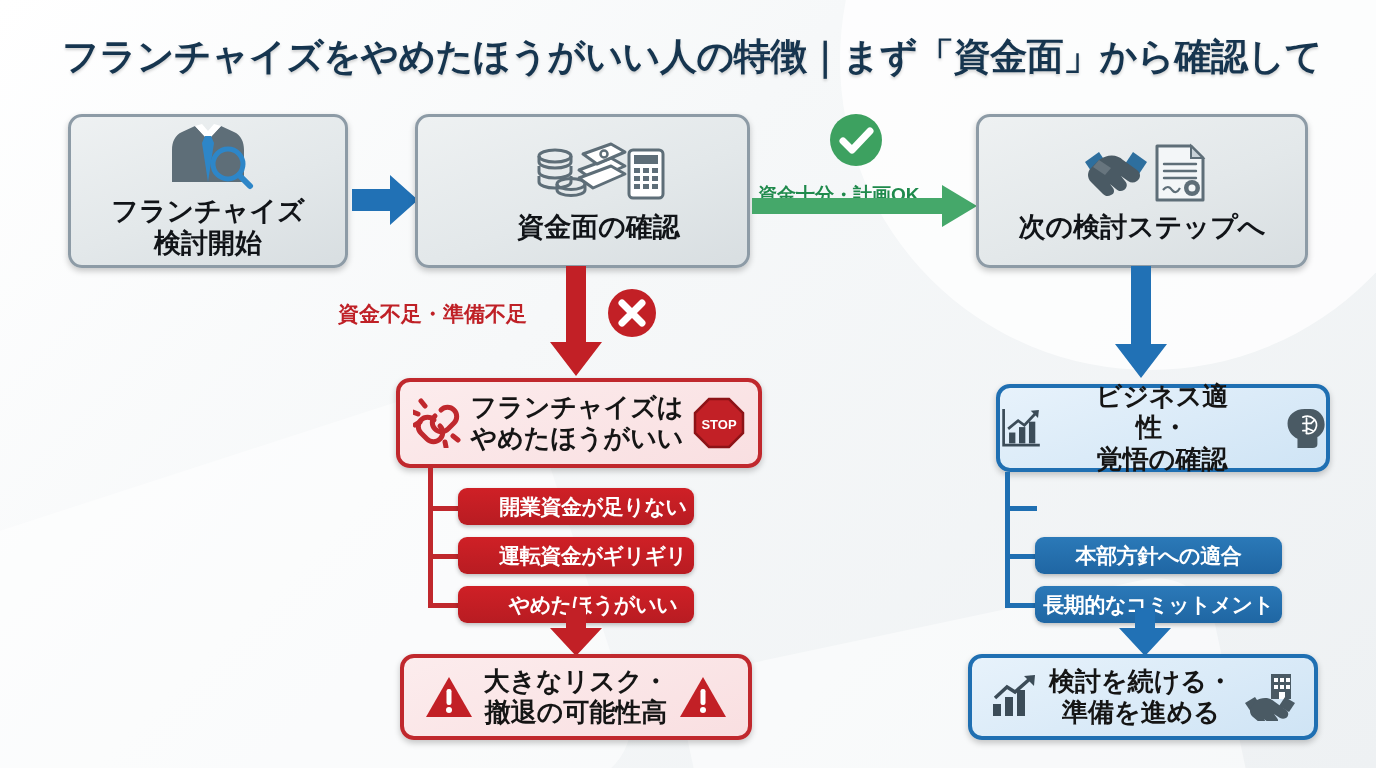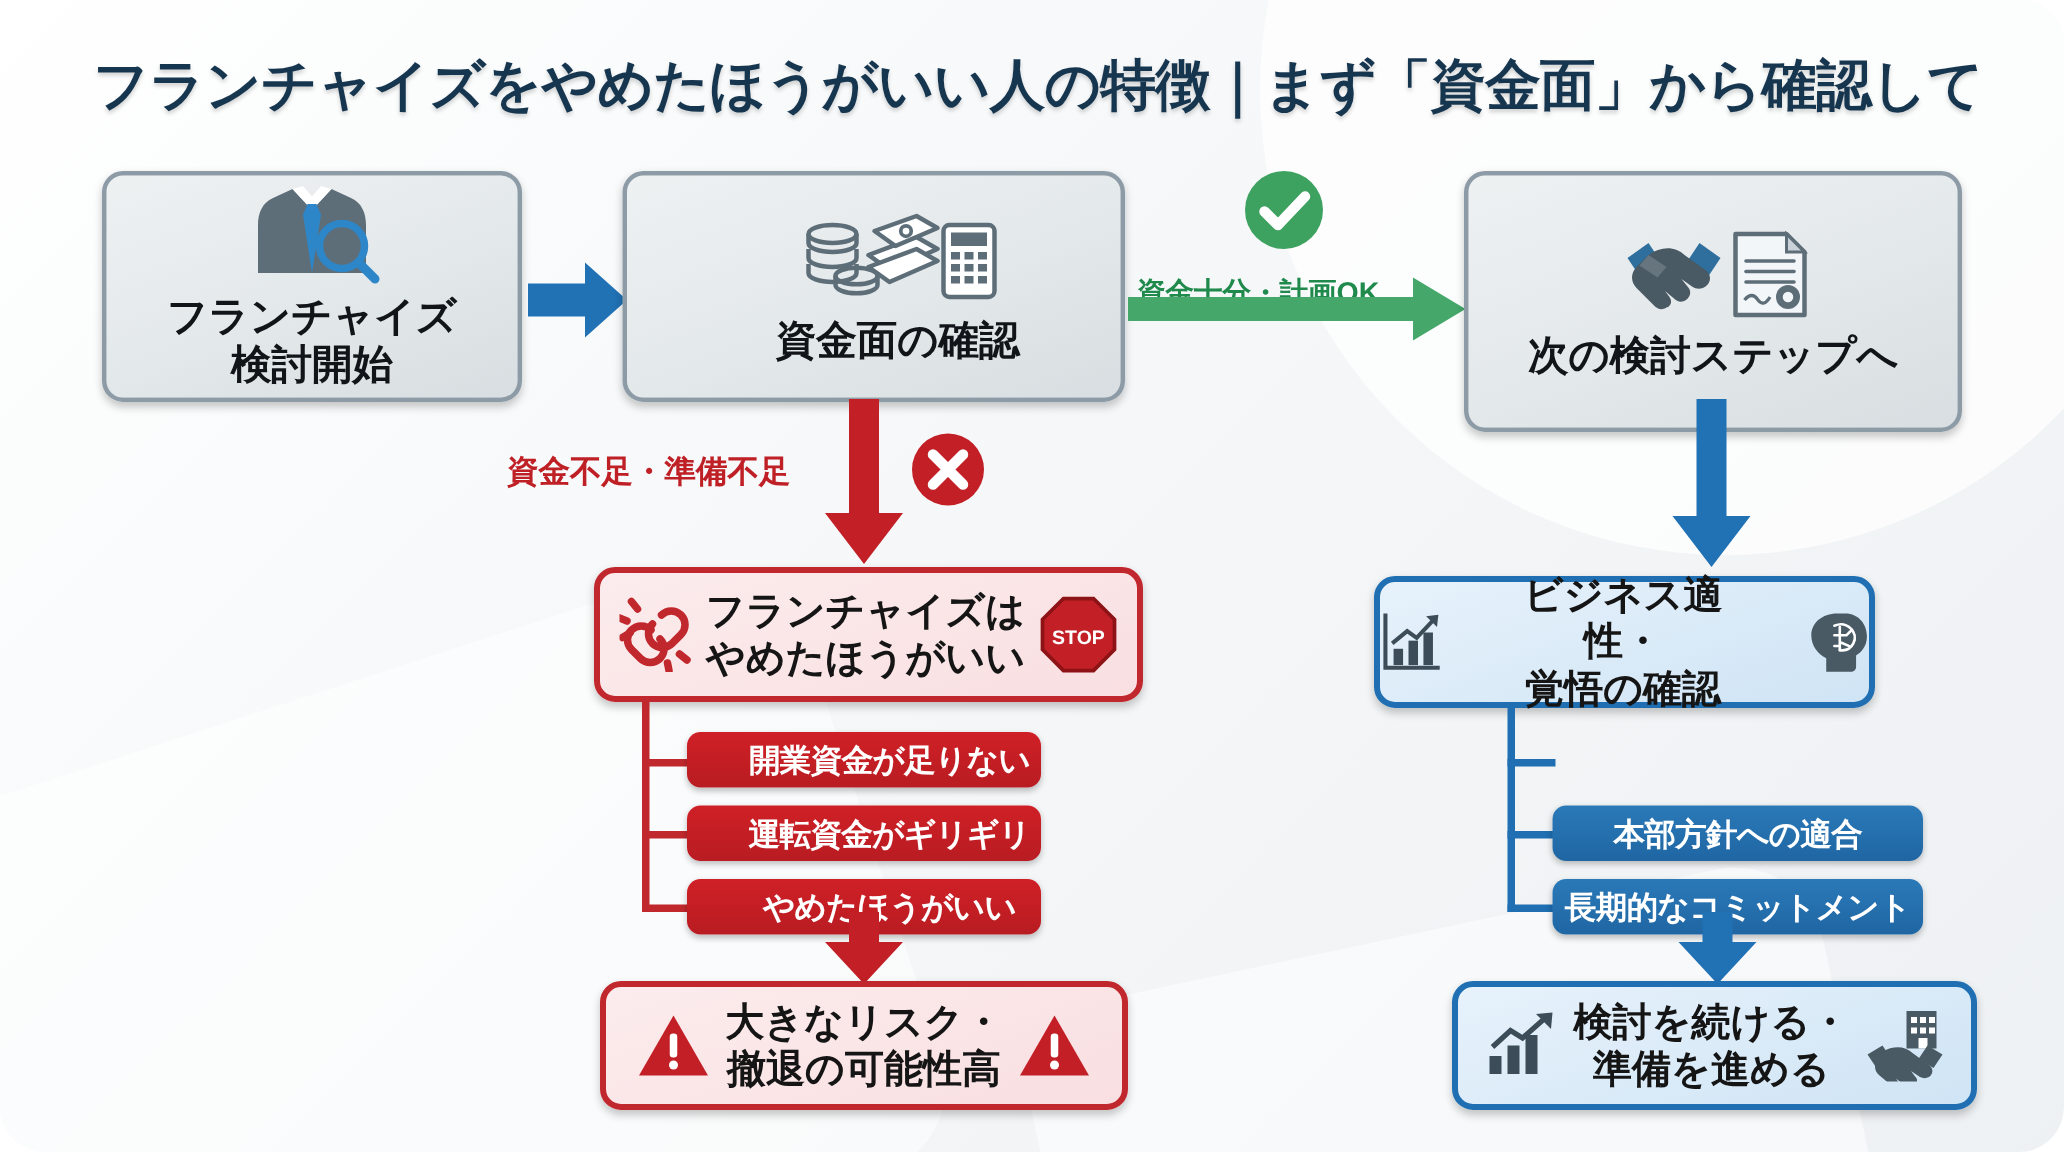--- a/index.html
+++ b/index.html
@@ -6,21 +6,20 @@
   html, body {
     width: 1376px; height: 768px;
     font-family: "Liberation Sans", "DejaVu Sans", sans-serif;
     overflow: hidden;
   }
   #stage {
     position: relative;
     width: 1376px; height: 768px;
     background: linear-gradient(135deg, #ffffff 0%, #f6f8f9 40%, #eef1f3 100%);
     overflow: hidden;
-    border-radius: 30px;
   }
   
   .bg-circle {
     position: absolute;
     border-radius: 50%;
     background: rgba(255,255,255,0.75);
     pointer-events: none;
   }
   .bg-wedge {
     position: absolute;
@@ -197,21 +196,21 @@
   </div>
 
   <div class="edge-label green" style="left:758px; top:182px;">資金十分・計画OK</div>
 
   <div class="arrow" style="left:752px; top:184px;">
     <svg width="225" height="44" viewBox="0 0 225 44">
       <path d="M0 14 L190 14 L190 1 L225 22 L190 43 L190 30 L0 30 Z" fill="#45a86a"></path>
     </svg>
   </div>
 
-  <div class="node top-box" style="left:976px; top:114px; width:332px; height:174px;">
+  <div class="node top-box" style="left:976px; top:114px; width:332px; height:154px;">
     <div class="icons">
       <svg width="130" height="66" viewBox="0 0 130 66">
         <g>
           <path d="M8 22 L22 12 L30 24 L16 34 Z" fill="#2e6f9e"></path>
           <path d="M70 22 L56 12 L48 24 L62 34 Z" fill="#2e6f9e"></path>
           <path d="M22 20 C30 14 40 14 46 20 L60 30 C64 33 64 38 60 41 C57 43 54 43 51 41 L44 36 L48 41 C51 44 50 48 47 50 C44 52 41 51 39 49 L33 44 L36 48 C38 51 37 54 34 55 C31 57 28 56 26 54 L14 42 C10 38 10 32 14 28 Z" fill="#4a5a64"></path>
           <path d="M22 20 L34 28 L28 35 L16 27 Z" fill="#67757e"></path>
         </g>
         <g>
           <path d="M80 6 L114 6 L126 18 L126 60 L80 60 Z" fill="#f3f6f8" stroke="#5e6e78" stroke-width="3" stroke-linejoin="round"></path>
@@ -294,21 +293,21 @@
       <circle cx="24" cy="35" r="3" fill="#ffffff"></circle>
     </svg>
   </div>
 
   <div class="arrow" style="left:1113px; top:266px;">
     <svg width="56" height="112" viewBox="0 0 56 112">
       <path d="M18 0 L38 0 L38 78 L54 78 L28 112 L2 78 L18 78 Z" fill="#2171b5"></path>
     </svg>
   </div>
 
-  <div class="node blue-box" style="left:916px; top:384px; width:334px; height:88px;gap:37px;">
+  <div class="node blue-box" style="left:996px; top:384px; width:334px; height:88px;gap:37px;">
     <svg width="46" height="46" viewBox="0 0 46 46">
       <g stroke="#3c4c58" stroke-width="3" fill="none">
         <path d="M4 2 L4 42 L44 42"></path>
       </g>
       <g fill="#3c4c58">
         <rect x="10" y="28" width="7" height="12"></rect>
         <rect x="21" y="22" width="7" height="18"></rect>
         <rect x="32" y="16" width="7" height="24"></rect>
       </g>
       <path d="M9 24 L20 15 L27 20 L41 5" fill="none" stroke="#3c4c58" stroke-width="3"></path>

